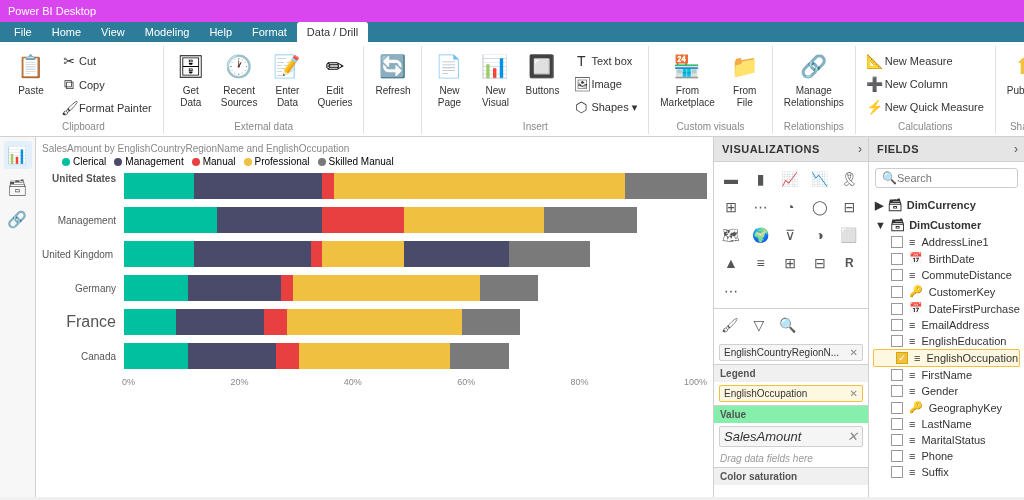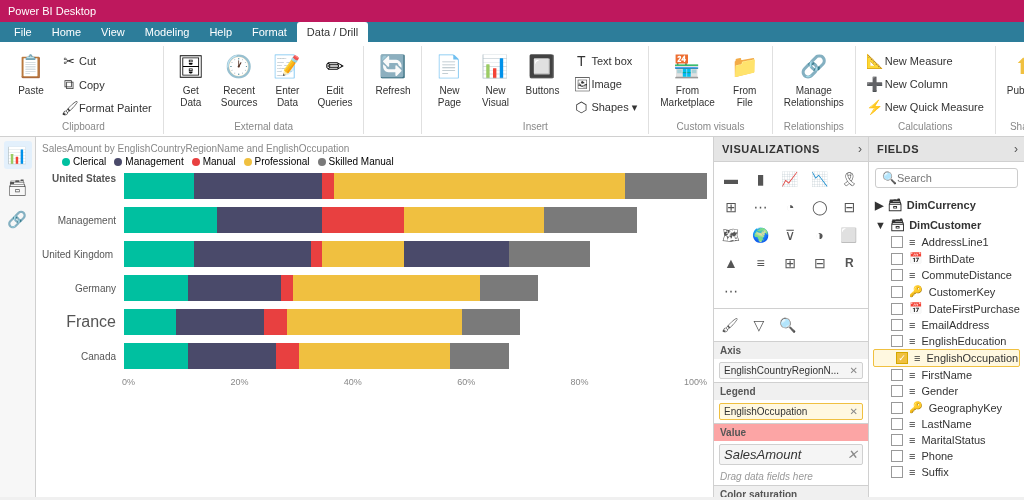--- a/index.html
+++ b/index.html
@@ -1,19 +1,19 @@
 <!DOCTYPE html>
 <html><head>
   <meta charset="utf-8">
   <style>
     * { box-sizing: border-box; margin: 0; padding: 0; }
     body { font-family: 'Segoe UI', Arial, sans-serif; font-size: 12px; background: #f0f0f0; overflow: hidden; width: 1024px; height: 500px; }
 
     
-    .title-bar { background: #be185d; height: 22px; display: flex; align-items: center; padding: 0 8px; }
+    .title-bar { background: #d946ef; height: 22px; display: flex; align-items: center; padding: 0 8px; }
     .title-bar span { color: white; font-size: 11px; }
 
     
     .ribbon-tabs { background: #2d7d9a; display: flex; align-items: flex-end; padding: 0 4px; }
     .ribbon-tab { color: white; font-size: 11px; padding: 4px 10px; cursor: pointer; }
     .ribbon-tab.active { background: white; color: #333; border-radius: 3px 3px 0 0; }
 
     
     .ribbon { background: white; border-bottom: 1px solid #d0d0d0; display: flex; align-items: stretch; padding: 4px 4px 2px 4px; min-height: 90px; }
     .ribbon-group { display: flex; flex-direction: column; border-right: 1px solid #e0e0e0; padding: 2px 6px; align-items: flex-start; }
@@ -379,33 +379,32 @@
           <div class="viz-icon-btn">⊟</div>
           <div class="viz-icon-btn" style="font-size:12px;font-weight:bold;">R</div>
           <div class="viz-icon-btn">⋯</div>
         </div>
         <div style="display:flex;border-top:1px solid #d0d0d0;padding:3px;gap:3px;">
           <div class="viz-icon-btn">🖌</div>
           <div class="viz-icon-btn">▽</div>
           <div class="viz-icon-btn">🔍</div>
         </div>
 
-        <div style="font-size:10px;font-weight:600;color:#555;padding:3px 6px;background:#f0f0f0;border-top:1px solid #d0d0d0;">Axis</div>
         <div style="display:flex;align-items:center;margin:3px 5px;background:#f5f5f5;border:1px solid #d0d0d0;border-radius:2px;padding:2px 4px;font-size:10px;gap:4px;">
           <span style="flex:1;color:#333;">EnglishCountryRegionN...</span>
           <span style="color:#888;cursor:pointer;">✕</span>
         </div>
 
         <div style="font-size:10px;font-weight:600;color:#555;padding:3px 6px;background:#f0f0f0;border-top:1px solid #d0d0d0;">Legend</div>
         <div style="display:flex;align-items:center;margin:3px 5px;background:#fff8e0;border:1px solid #f0c040;border-radius:2px;padding:2px 4px;font-size:10px;gap:4px;">
           <span style="flex:1;color:#333;">EnglishOccupation</span>
           <span style="color:#888;cursor:pointer;">✕</span>
         </div>
 
-        <div style="font-size:10px;font-weight:600;color:#555;padding:3px 6px;background:#fca5a5;border-top:1px solid #d0d0d0;">Value</div>
+        <div style="font-size:10px;font-weight:600;color:#555;padding:3px 6px;background:#86efac;border-top:1px solid #d0d0d0;">Value</div>
         <div style="display:flex;align-items:center;margin:3px 5px;background:#f5f5f5;border:1px solid #d0d0d0;border-radius:2px;padding:2px 4px;font-size:13px;gap:4px;font-style:italic;">
           <span style="flex:1;color:#333;">SalesAmount</span>
           <span style="color:#888;cursor:pointer;">✕</span>
         </div>
 
         <div style="font-size:10px;color:#999;padding:3px 6px;font-style:italic;">Drag data fields here</div>
         <div style="font-size:10px;font-weight:600;color:#555;padding:3px 6px;background:#f0f0f0;border-top:1px solid #d0d0d0;">Color saturation</div>
 
       </div>
 

